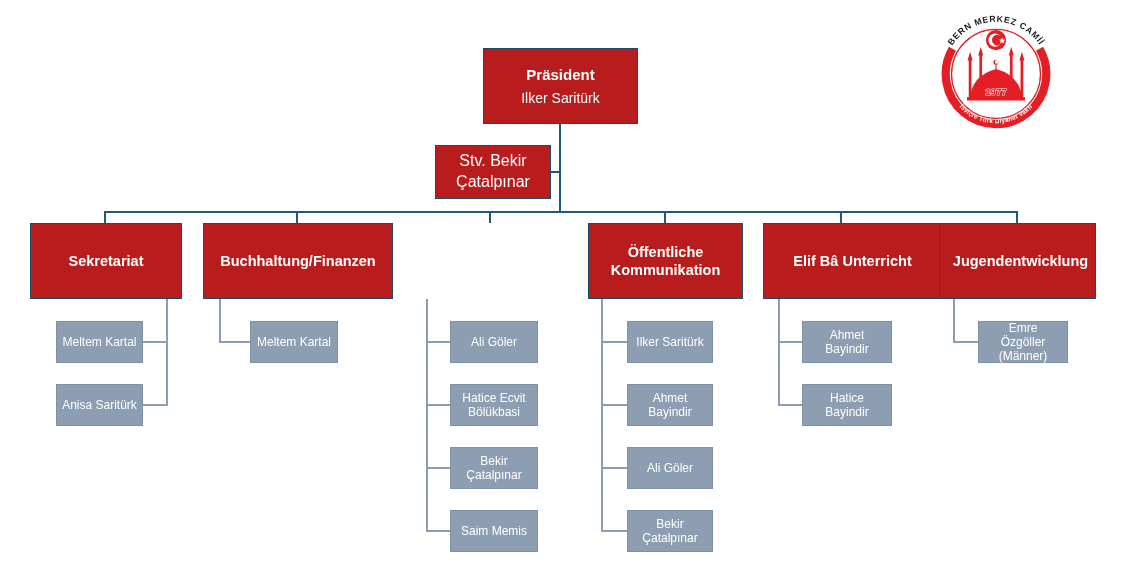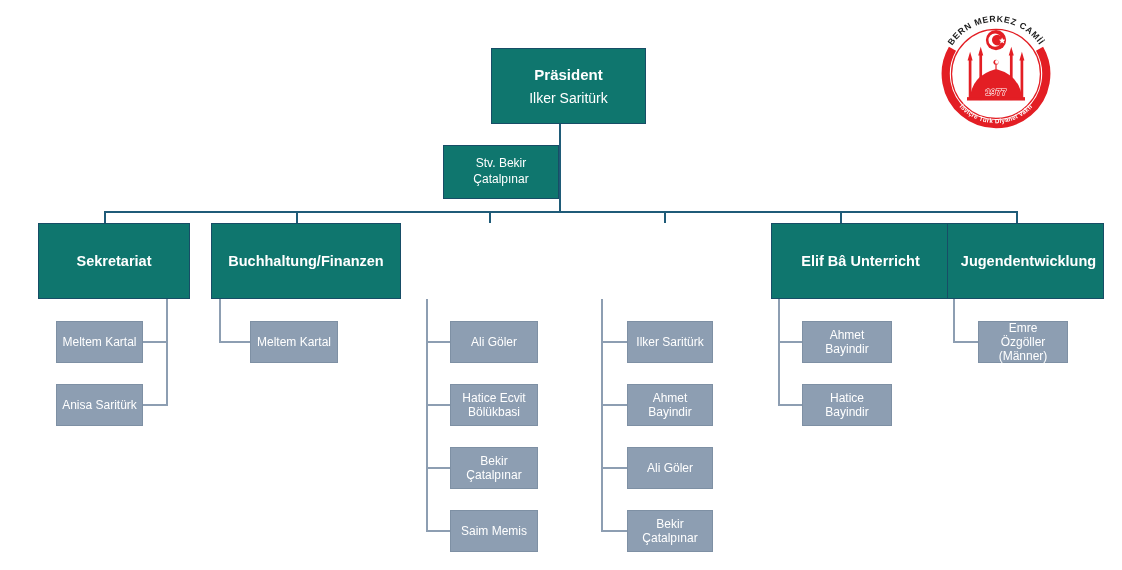--- a/index.html
+++ b/index.html
@@ -1,28 +1,28 @@
 <!DOCTYPE html>
 <html><head>
 <meta charset="utf-8">
 <style>
   html,body{margin:0;padding:0;background:#ffffff;}
   body{font-family:"Liberation Sans", sans-serif;}
   #stage{position:relative;width:1122px;height:570px;background:#ffffff;overflow:hidden;}
 
   .box{position:absolute;box-sizing:border-box;display:flex;flex-direction:column;
        align-items:center;justify-content:center;text-align:center;color:#ffffff;}
-  .dark{background:#0f766e;border:1px solid #174D66;margin-left:8px;}
+  .dark{background:#b91c1c;border:1px solid #174D66;}
   .gray{background:#8D9EB2;border:1px solid #7E90A4;}
 
   .pres{width:155px;height:76px;left:483px;top:48px;gap:7px;}
   .pres-title{font-size:15px;font-weight:bold;}
   .pres-name{font-size:14px;}
 
-  .deputy{width:116px;height:54px;left:435px;top:145px;font-size:12px;line-height:1.3;padding:0 6px;}
+  .deputy{width:116px;height:54px;left:435px;top:145px;font-size:16px;line-height:1.3;padding:0 6px;}
 
   .dept{top:223px;height:76px;padding:0 4px;}
   .dept-title{font-size:14.5px;font-weight:bold;line-height:1.25;}
   .dept-sub{font-size:14.5px;font-weight:bold;line-height:1.25;max-width:112px;margin-top:8px;}
 
   .member{height:42px;font-size:12px;line-height:1.18;padding:0 6px;}
   .member.tight{padding:12px 1px;}
 
   .line{position:absolute;background:#1F5B78;}
   .gline{position:absolute;background:#8D9EB2;}
@@ -74,20 +74,23 @@
     <div class="pres-title">Präsident</div>
     <div class="pres-name">Ilker Saritürk</div>
   </div>
   <div class="box dark deputy">Stv. Bekir Çatalpınar</div>
 
   <div class="box dark dept" style="left:30px;width:152px;">
     <div class="dept-title">Sekretariat</div>
   </div>
   <div class="box dark dept" style="left:203px;width:190px;">
     <div class="dept-title">Buchhaltung/Finanzen</div>
+  </div>
+  <div class="box dark dept" style="left:588px;width:155px;">
+    <div class="dept-title">Öffentliche Kommunikation</div>
   </div>
   <div class="box dark dept" style="left:763px;width:179px;">
     <div class="dept-title">Elif Bâ Unterricht</div>
   </div>
   <div class="box dark dept" style="left:939px;width:157px;padding-left:10px;">
     <div class="dept-title">Jugendentwicklung</div>
   </div>
 
   <div class="box gray member tight" style="left:56px;top:321px;width:87px;">Meltem Kartal</div>
   <div class="box gray member tight" style="left:56px;top:384px;width:87px;">Anisa Saritürk</div>

